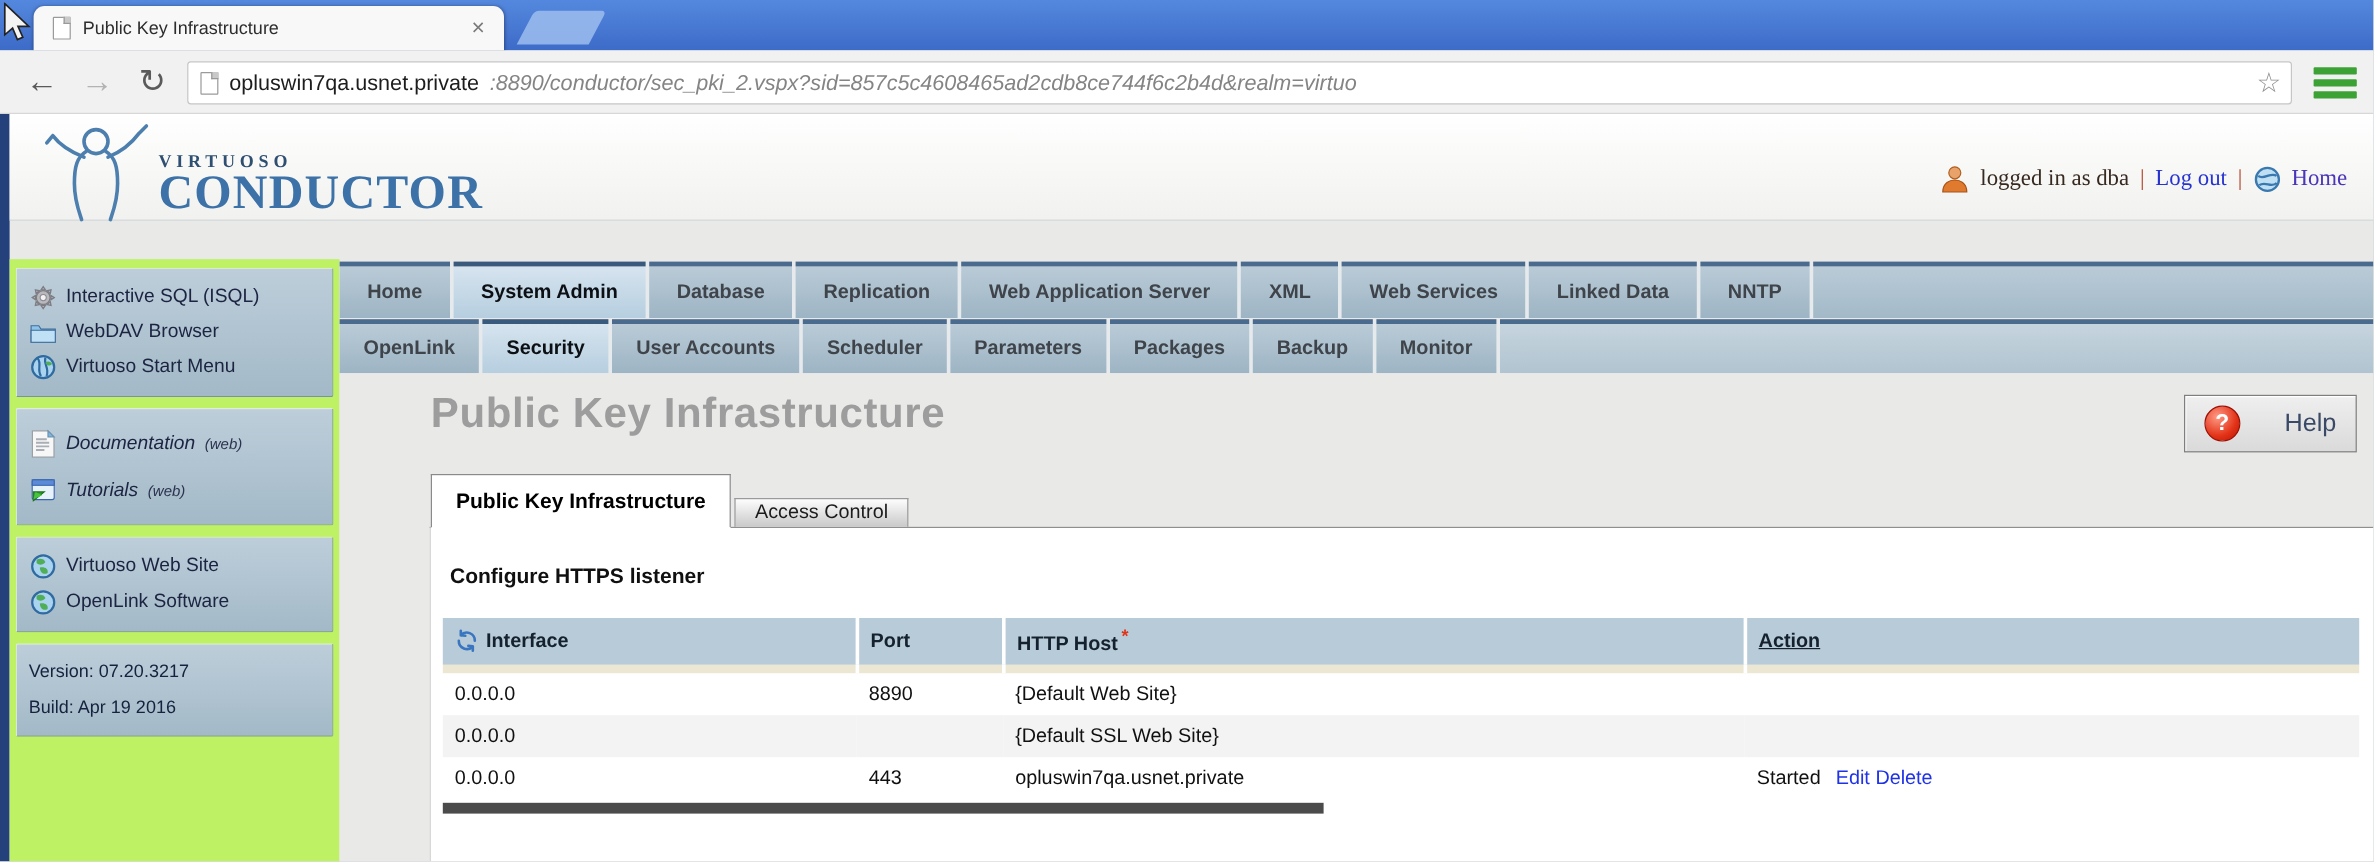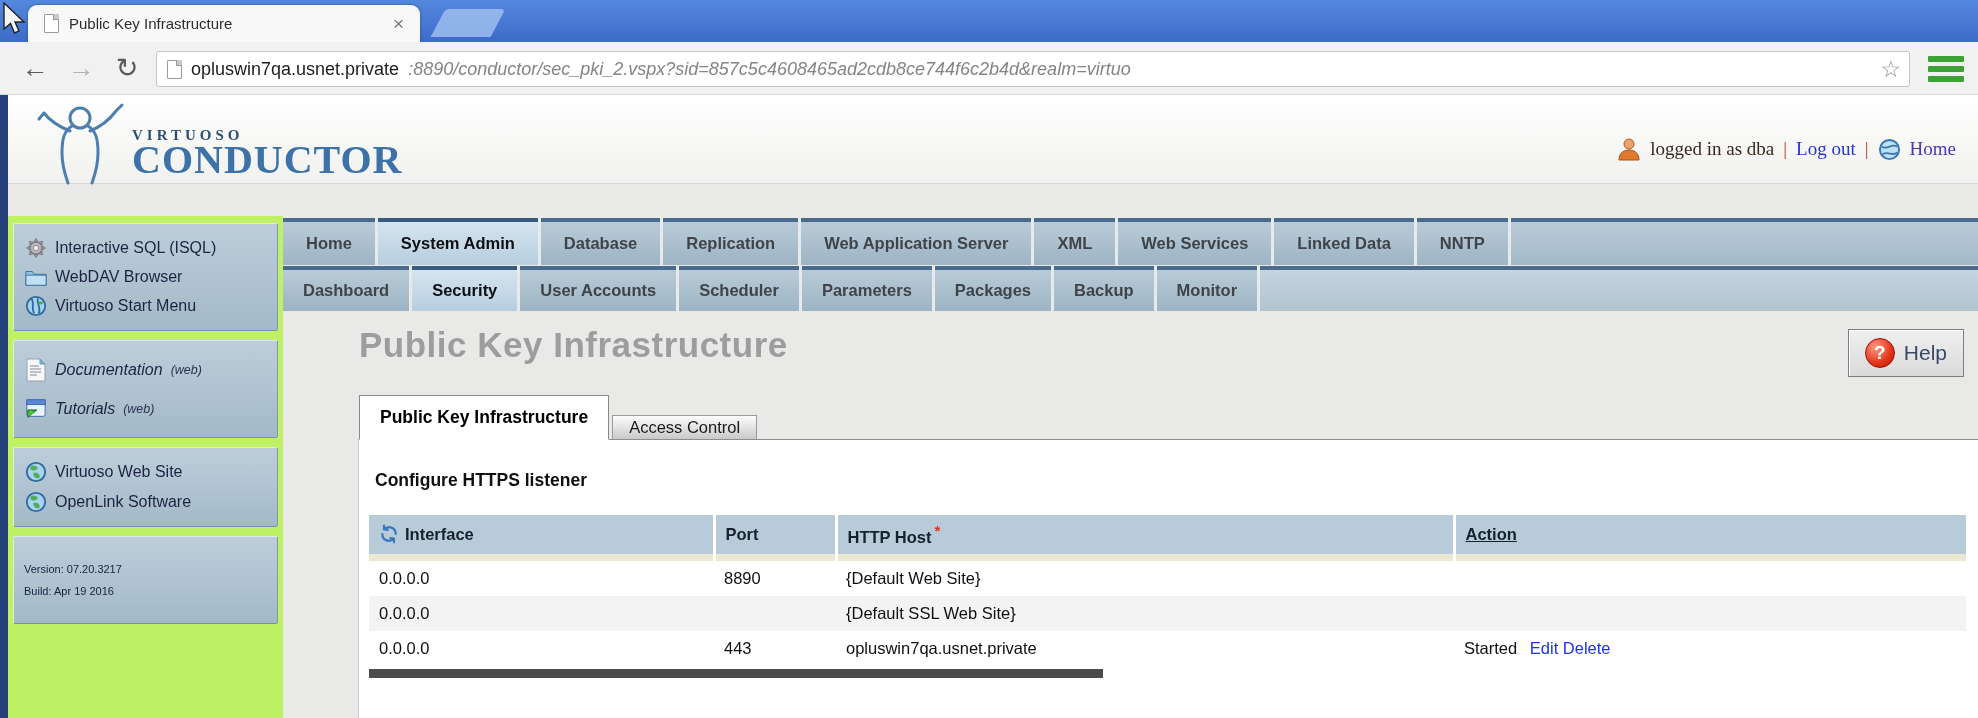--- a/index.html
+++ b/index.html
@@ -55,21 +55,21 @@
   .hlink.home { color:#4936b8; }
 
   
   .sidebar { position:absolute; left:8px; top:216px; width:275px; height:512px; background:#bef264; }
   .panel { margin:7px 5px 9px 5px; background:linear-gradient(#bdceda, #a3b9c7);
     border:1px solid; border-color:#dfe8ed #8198a9 #7b92a3 #dfe8ed; border-radius:2px; padding:9px 6px; }
   .side-item { display:flex; align-items:center; gap:8px; padding:4px 5px; cursor:pointer;
     color:#1c2442; font-size:16px; white-space:nowrap; }
   .side-item .suffix { font-size:12.5px; color:#2c3350; }
   .panel.docs .side-item { padding:8px 5px;font-style:italic; }
-  .version-panel { font-size:11px; color:#15233f; line-height:2.0; padding:21px 10px; }
+  .version-panel { font-size:15px; color:#15233f; line-height:2.0; padding:8px 10px; }
   .sicon { flex:none; }
 
   
   .main { position:absolute; left:283px; top:218px; width:1695px; height:500px;
     display:flex; flex-direction:column; background:#e9e9e8; }
   .navrow { display:flex; background:#e6eaed; }
   .navrow.r1 { height:47px; }
   .navrow.r2 { height:45px; margin-top:1px; }
   .ntab { border-top:4px solid #4a6a8e; background:linear-gradient(#bacbd7, #9db4c4);
     padding:0 23px; display:flex; align-items:center; font-size:16.5px; font-weight:bold;
@@ -80,21 +80,21 @@
   .navrow.r2 .nfill { background:linear-gradient(#c6d4de, #b0c4d0); }
 
   .body { flex:1; display:flex; flex-direction:column; position:relative; background:#e9e9e8; }
   .page-title { margin:14px 0 0 76px; font-size:35px; font-weight:bold; color:#9d9d9d; letter-spacing:.5px; }
   .help-btn { position:absolute; right:14px; top:18px; display:flex; align-items:center; gap:9px;
     background:linear-gradient(#efefef, #dadada); border:1px solid #7e7e7e;
     box-shadow:inset 1px 1px 0 #ffffff; padding:8px 16px; cursor:pointer; }
   .help-q { width:30px; height:30px; border-radius:50%; color:#fff; font-weight:bold; font-size:19px;
     background:radial-gradient(circle at 35% 30%, #ff9a85, #e23317 60%, #b81205);
     border:1px solid #9c0f04; display:flex; align-items:center; justify-content:center; }
-  .help-label { font-size:21px; color:#3a4a66; }
+  .help-label { font-size:21px; color:#3a4a66;margin-left:28px; }
 
   .tabstrip { display:flex; align-items:flex-end; margin:30px 0 0 76px; position:relative; z-index:2; }
   .tab2 { cursor:pointer; white-space:nowrap; }
   .tab2.active { background:#fff; border:1px solid #8a8a8a; border-bottom:1px solid #fff;
     margin-bottom:-1px; padding:11px 20px; font-size:17.5px; font-weight:bold; color:#000; }
   .tab2.inactive { background:linear-gradient(#fdfdfd, #c9c9c9); border:1px solid #9a9a9a;
     border-bottom:none; padding:2px 16px; font-size:16.5px; color:#1b1b1b; margin-left:3px; }
   .tab-content { flex:1; margin-left:75px; background:#fff; border-top:1px solid #8f8f8f;
     border-left:1px solid #cfcfcf; padding:16px 12px 0 10px; overflow:hidden; }
   .section-title { font-size:17.5px; font-weight:bold; color:#101010; margin:14px 0 24px 6px; }
@@ -265,21 +265,21 @@
       <div class="ntab">Replication</div>
       <div class="ntab">Web Application Server</div>
       <div class="ntab">XML</div>
       <div class="ntab">Web Services</div>
       <div class="ntab">Linked Data</div>
       <div class="ntab">NNTP</div>
       <div class="nfill"></div>
     </div>
 
     <div class="navrow r2">
-      <div class="ntab">Dashboard</div>
+      <div class="ntab">OpenLink</div>
       <div class="ntab active">Security</div>
       <div class="ntab">User Accounts</div>
       <div class="ntab">Scheduler</div>
       <div class="ntab">Parameters</div>
       <div class="ntab">Packages</div>
       <div class="ntab">Backup</div>
       <div class="ntab">Monitor</div>
       <div class="nfill"></div>
     </div>
 

